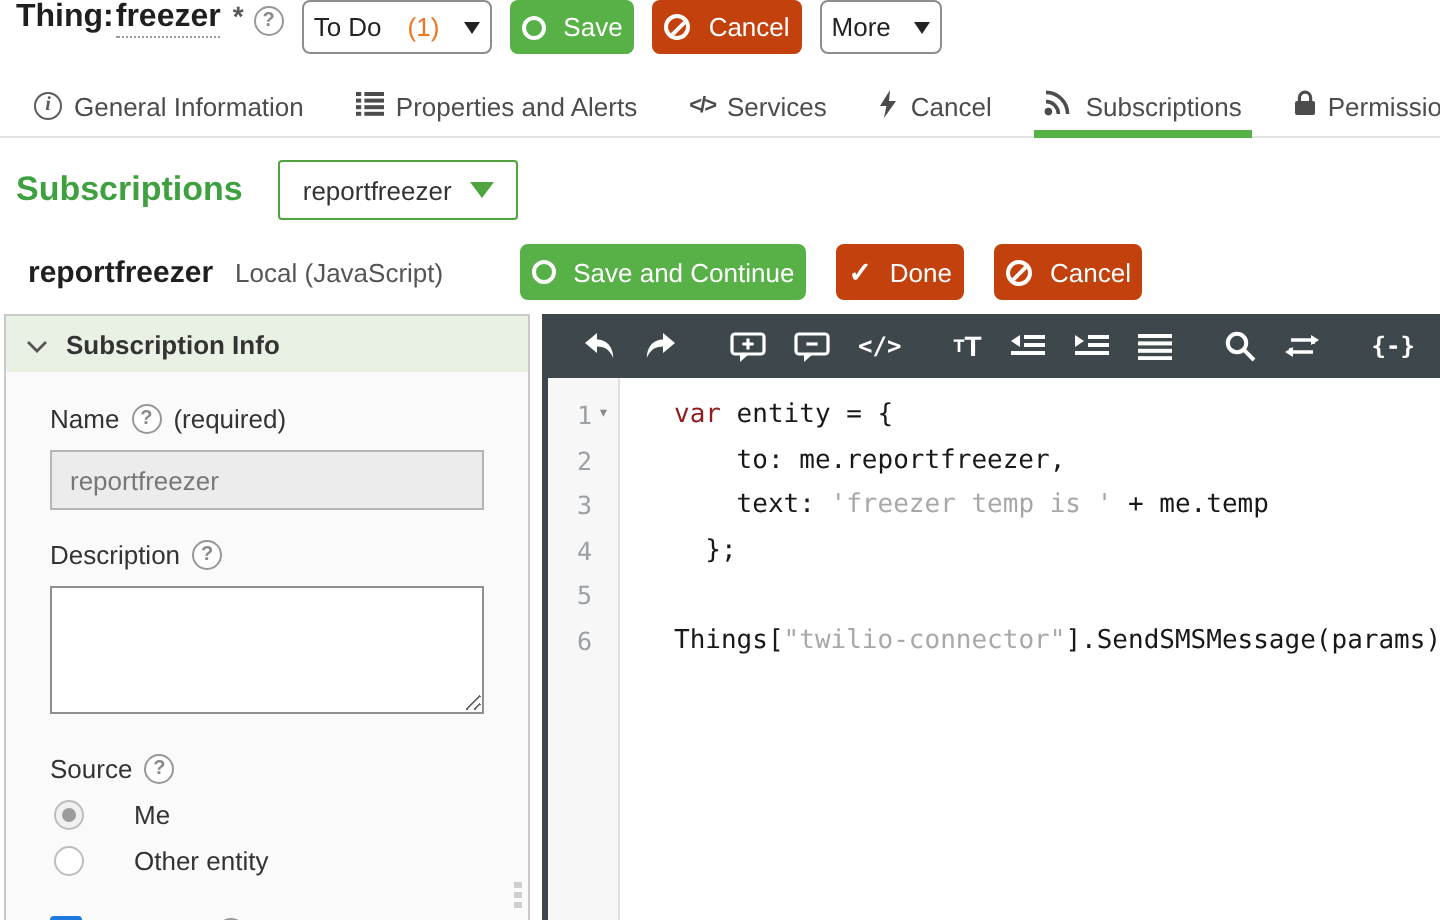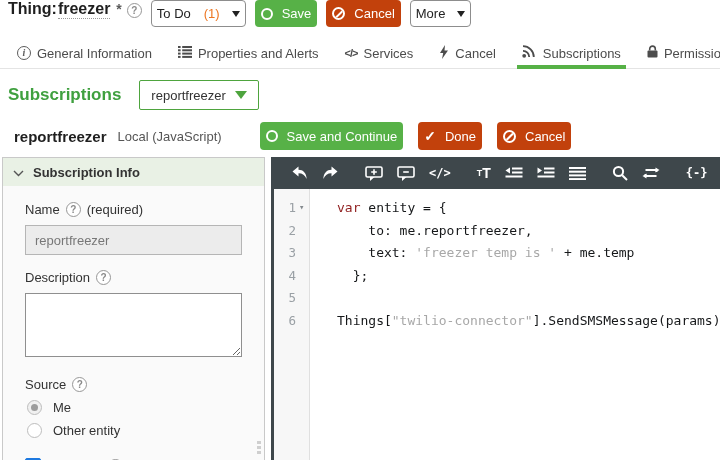--- a/index.html
+++ b/index.html
@@ -52,21 +52,21 @@
   .panelheader{height:28px;background:#e9f1e5;display:flex;align-items:center;gap:9px;padding:0 10px;
                font-size:13px;font-weight:bold;color:#333;cursor:pointer}
   .panelbody{padding:16px 22px 0 22px}
   .fieldlabel{display:flex;align-items:center;gap:6px;font-size:13px;color:#333;margin-bottom:8px}
   .fieldlabel b{font-weight:normal}
   .required{font-weight:normal;color:#333}
   .text-input{width:100%;height:30px;background:#ececec;border:1px solid #b5b5b5;color:#777;font-size:13px;
               padding:0 9px;font-family:"Liberation Sans",sans-serif;margin-bottom:15px}
   .desc-area{width:100%;height:64px;background:#fff;border:1px solid #8f8f8f;font-size:13px;resize:both;
              font-family:"Liberation Sans",sans-serif;margin-bottom:15px;padding:4px 6px;color:#333}
-  .radiorow{display:flex;align-items:center;gap:11px;margin:8px 0 2px 2px;cursor:pointer}
+  .radiorow{display:flex;align-items:center;gap:25px;margin:8px 0 2px 2px;cursor:pointer}
   .radio{width:15px;height:15px;min-width:15px;border:1px solid #bdbdbd;border-radius:50%;background:#fff;position:relative}
   .radiorow.checked .radio{background:#f0f0f0}
   .radiorow.checked .radio::after{content:"";position:absolute;left:3px;top:3px;width:7px;height:7px;border-radius:50%;background:#9c9c9c}
   .radiolabel{font-size:13px;color:#333}
   .checkrow{display:flex;align-items:center;gap:8px;margin-top:20px;cursor:pointer}
   .checkbox{width:16px;height:16px;min-width:16px;border:1px solid #b5b5b5;border-radius:2px;background:#fff;position:relative}
   .checkbox.checked{background:#1d79e0;border-color:#1d79e0}
   .checkbox.checked::after{content:"";position:absolute;left:5px;top:1.5px;width:4px;height:8px;
       border:solid #fff;border-width:0 2px 2px 0;transform:rotate(40deg)}
   .checklabel{font-weight:bold;font-size:13px;color:#333}

